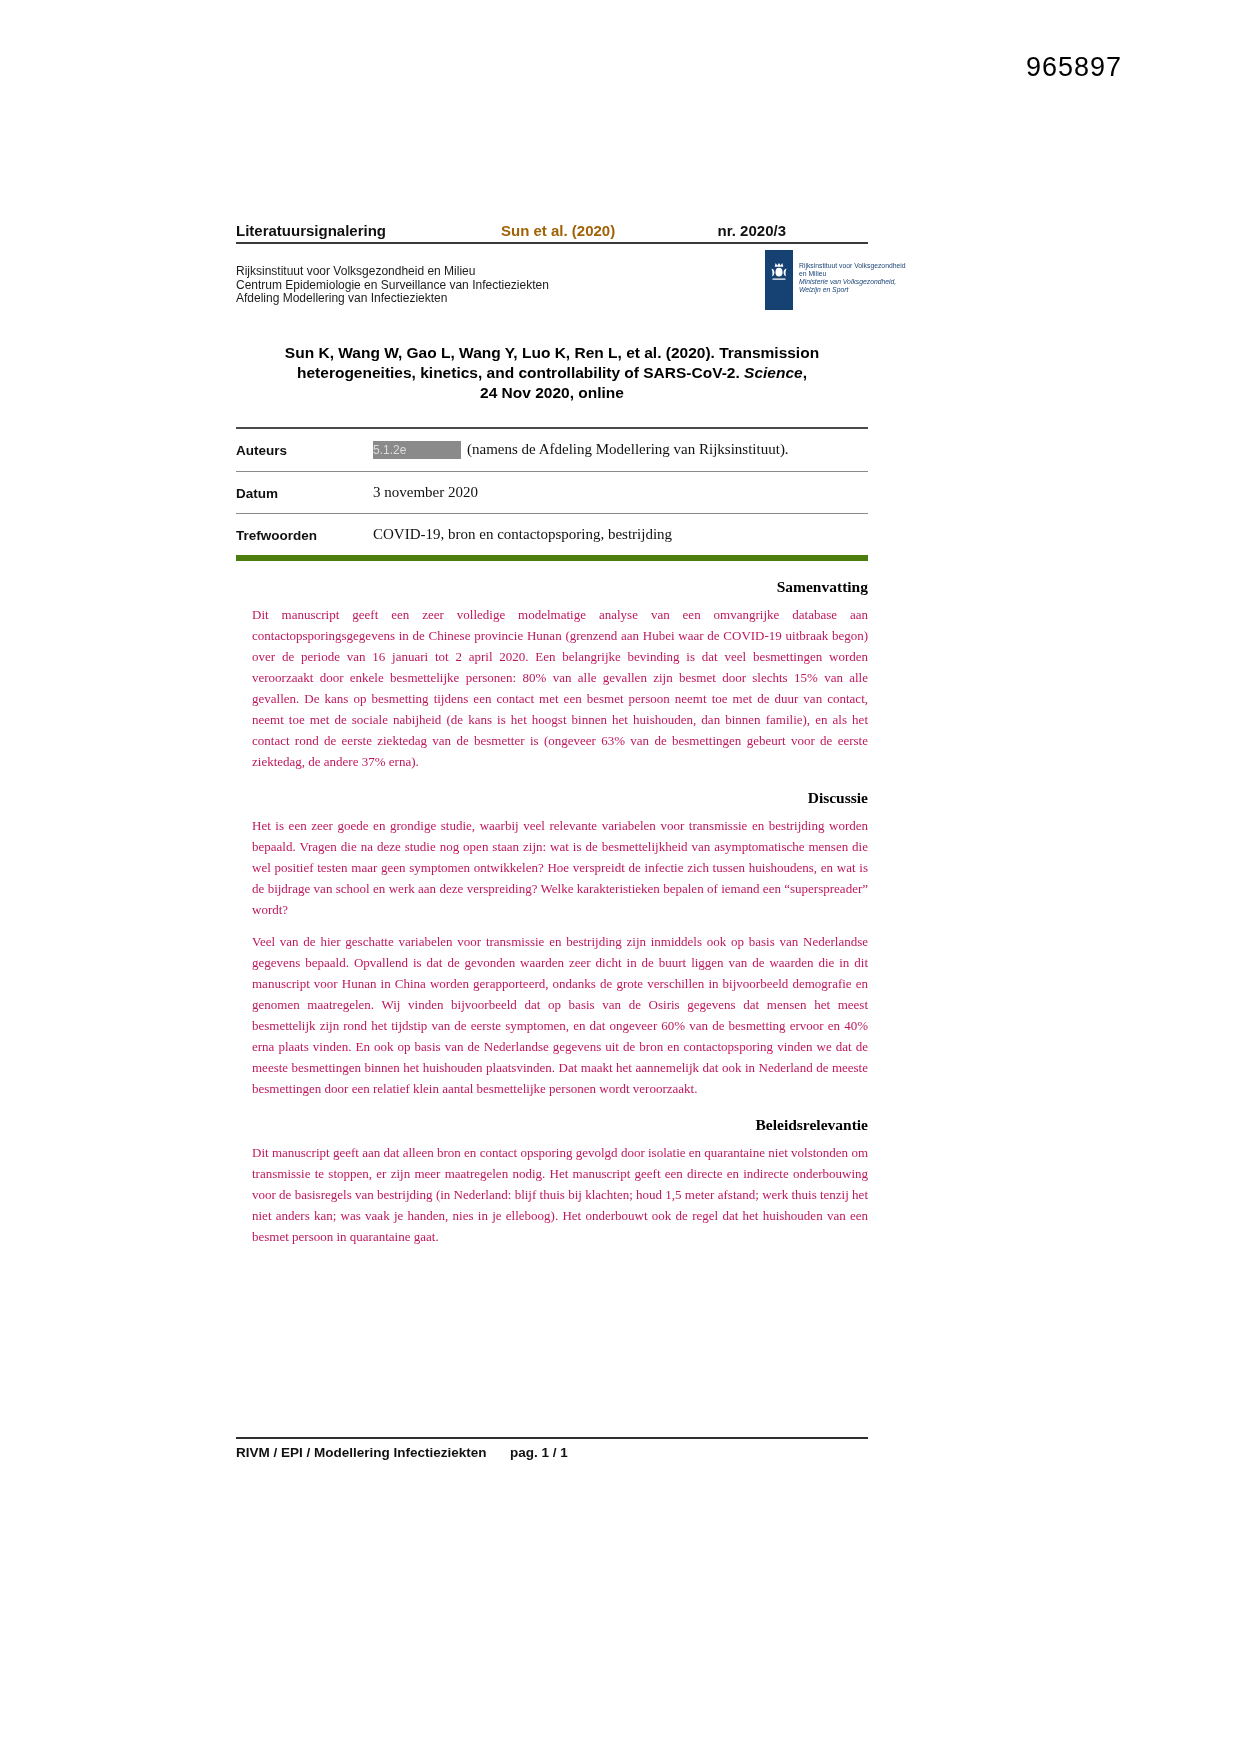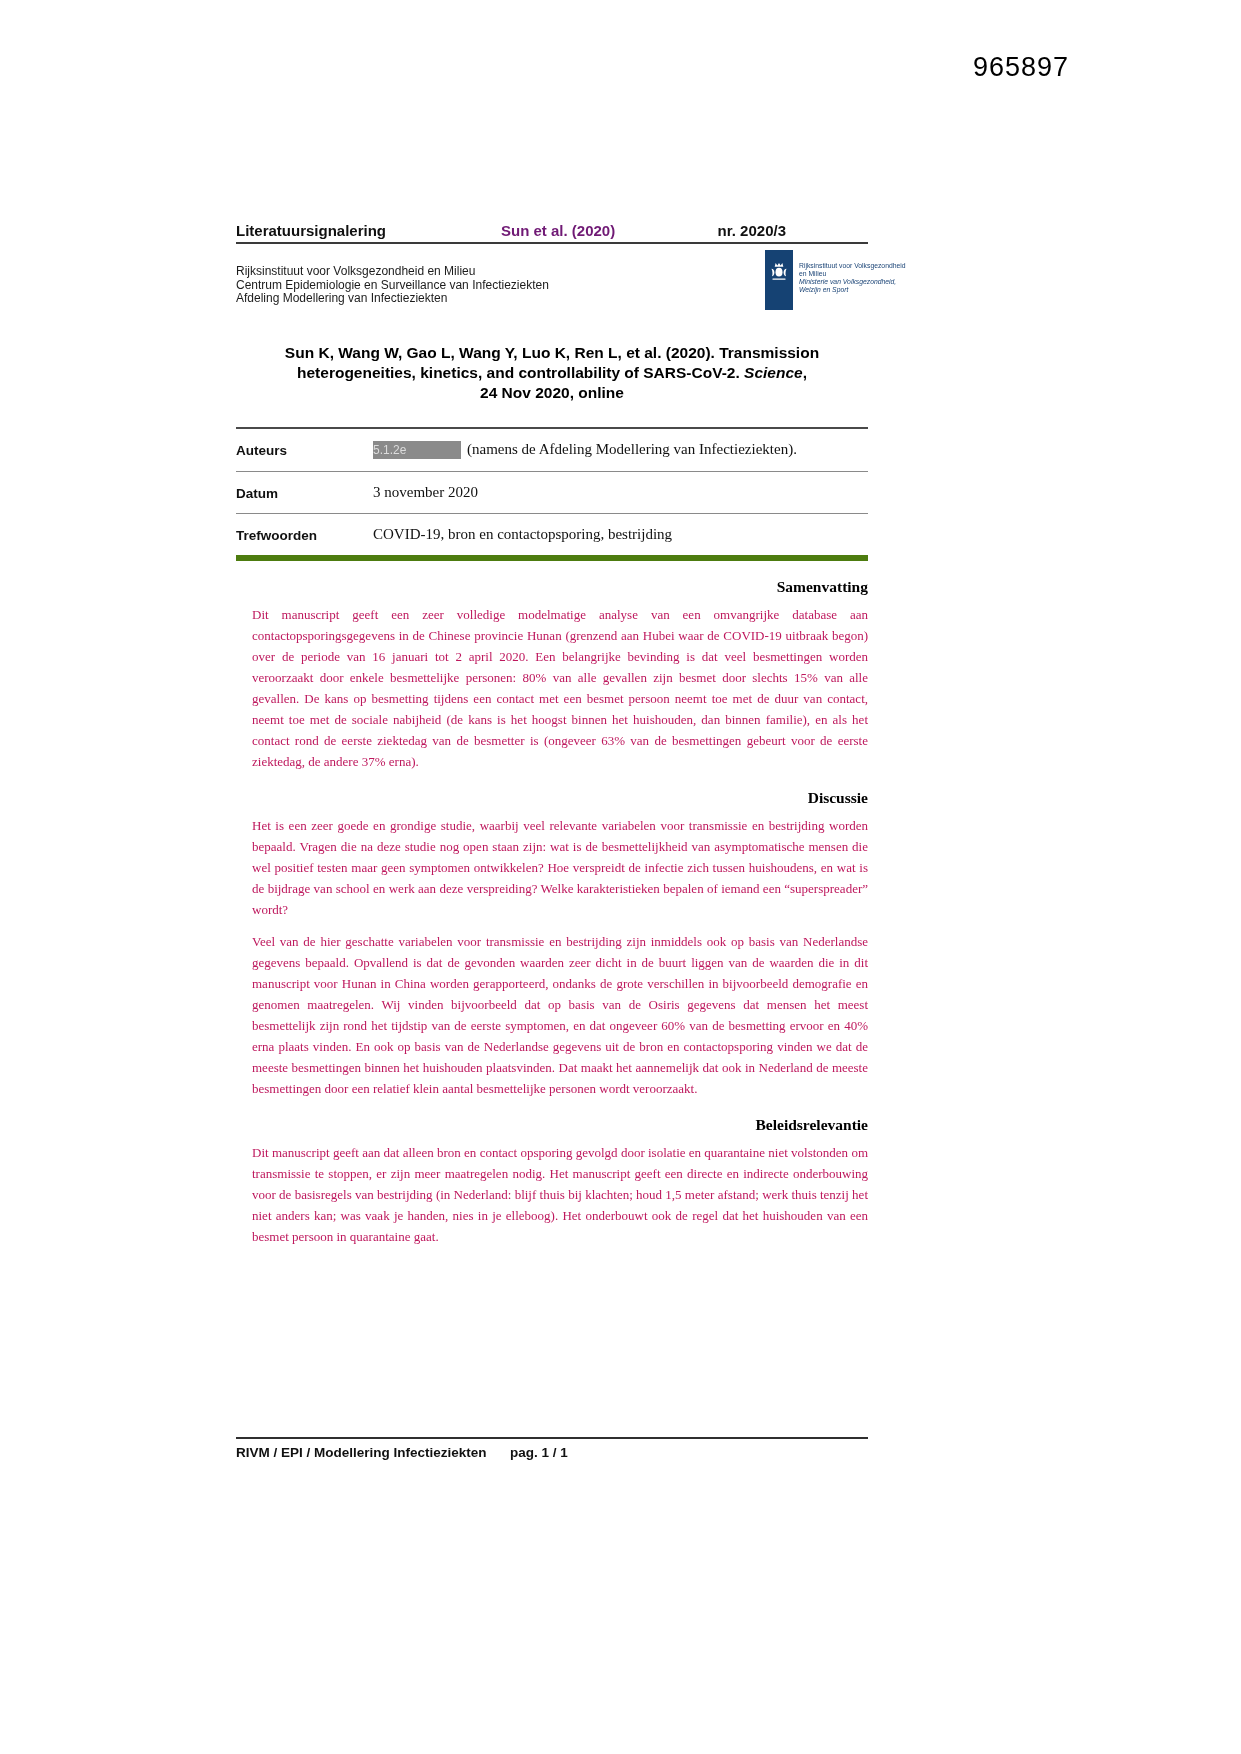--- a/index.html
+++ b/index.html
@@ -1,25 +1,25 @@
 <!DOCTYPE html>
 <html><head>
 <meta charset="utf-8">
 <style>
   html,body{margin:0;padding:0;background:#ffffff;}
   .page{position:relative;width:1241px;height:1754px;background:#ffffff;overflow:hidden;
         font-family:"Liberation Sans",sans-serif;color:#111;}
-  .doc-number{position:absolute;top:52px;left:973px;font-size:27px;letter-spacing:1px;color:#000;}
+  .doc-number{position:absolute;top:52px;left:1026px;font-size:27px;letter-spacing:1px;color:#000;}
   .content{position:absolute;left:236px;top:222px;width:632px;}
   
   .hdr{display:flex;align-items:flex-end;border-bottom:2px solid #3a3a3a;padding-bottom:3px;
        font-size:15px;font-weight:bold;}
   .hdr .c-left{width:265px;}
   .hdr .c-mid{width:215px;}
-  .hdr .c-mid a{color:#701a75;text-decoration:none;cursor:pointer;}
+  .hdr .c-mid a{color:#a16207;text-decoration:none;cursor:pointer;}
   .hdr .c-right{flex:1;text-align:right;padding-right:82px;}
   
   .inst{margin-top:21px;font-size:12px;line-height:13.5px;color:#1c1c1c;}
   
   .logo{position:absolute;left:765px;top:250px;display:flex;}
   .logo-flag{width:28px;height:60px;background:#154273;display:flex;justify-content:center;}
   .logo-flag svg{margin-top:12px;}
   .logo-text{margin-left:6px;margin-top:12px;font-size:6.8px;line-height:8px;color:#1c4577;}
   .logo-text .it{font-style:italic;}
   
@@ -86,21 +86,21 @@
     <div class="title">
       <div>Sun K, Wang W, Gao L, Wang Y, Luo K, Ren L, et al. (2020). Transmission</div>
       <div><span>heterogeneities, kinetics, and controllability of SARS-CoV-2. </span><span class="sci">Science</span><span>,</span></div>
       <div>24 Nov 2020, online</div>
     </div>
 
     <div class="meta">
       <div class="meta-row">
         <div class="meta-label">Auteurs</div>
         <div class="meta-value">
-          <span class="redact">5.1.2e</span><span>(namens de Afdeling Modellering van Infectieziekten).</span>
+          <span class="redact">5.1.2e</span><span>(namens de Afdeling Modellering van Rijksinstituut).</span>
         </div>
       </div>
       <div class="meta-row">
         <div class="meta-label">Datum</div>
         <div class="meta-value">3 november 2020</div>
       </div>
       <div class="meta-row">
         <div class="meta-label">Trefwoorden</div>
         <div class="meta-value">COVID-19, bron en contactopsporing, bestrijding</div>
       </div>

